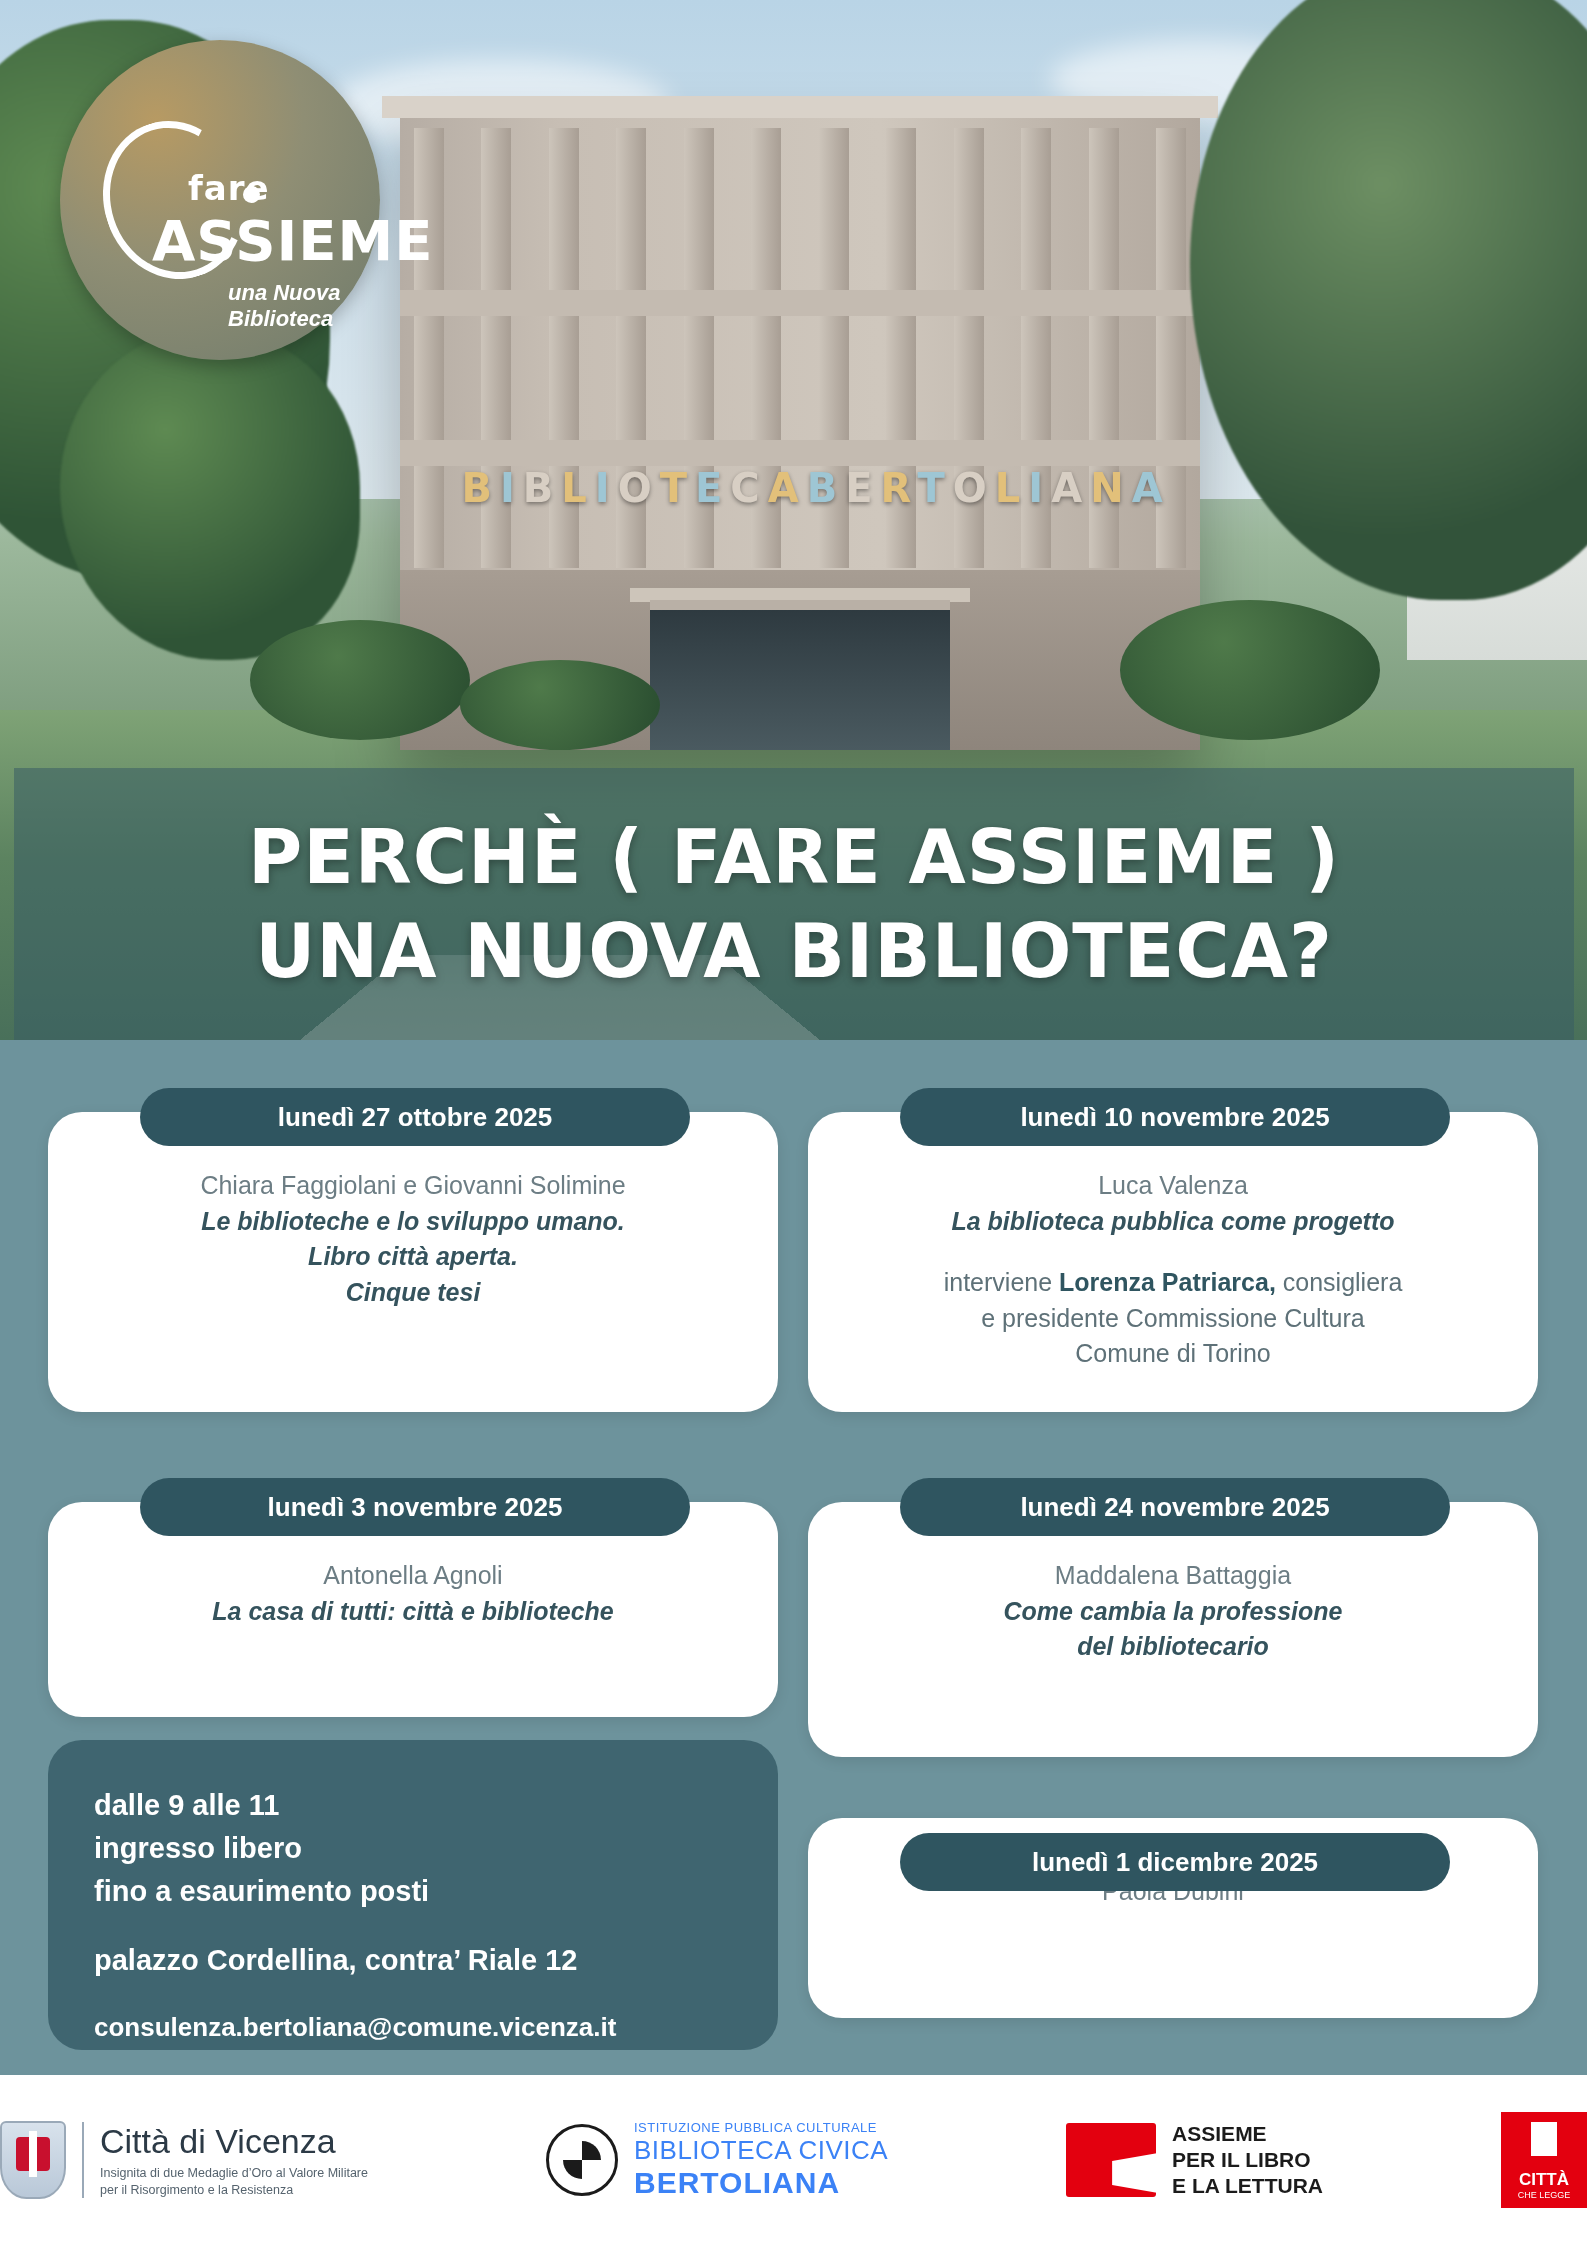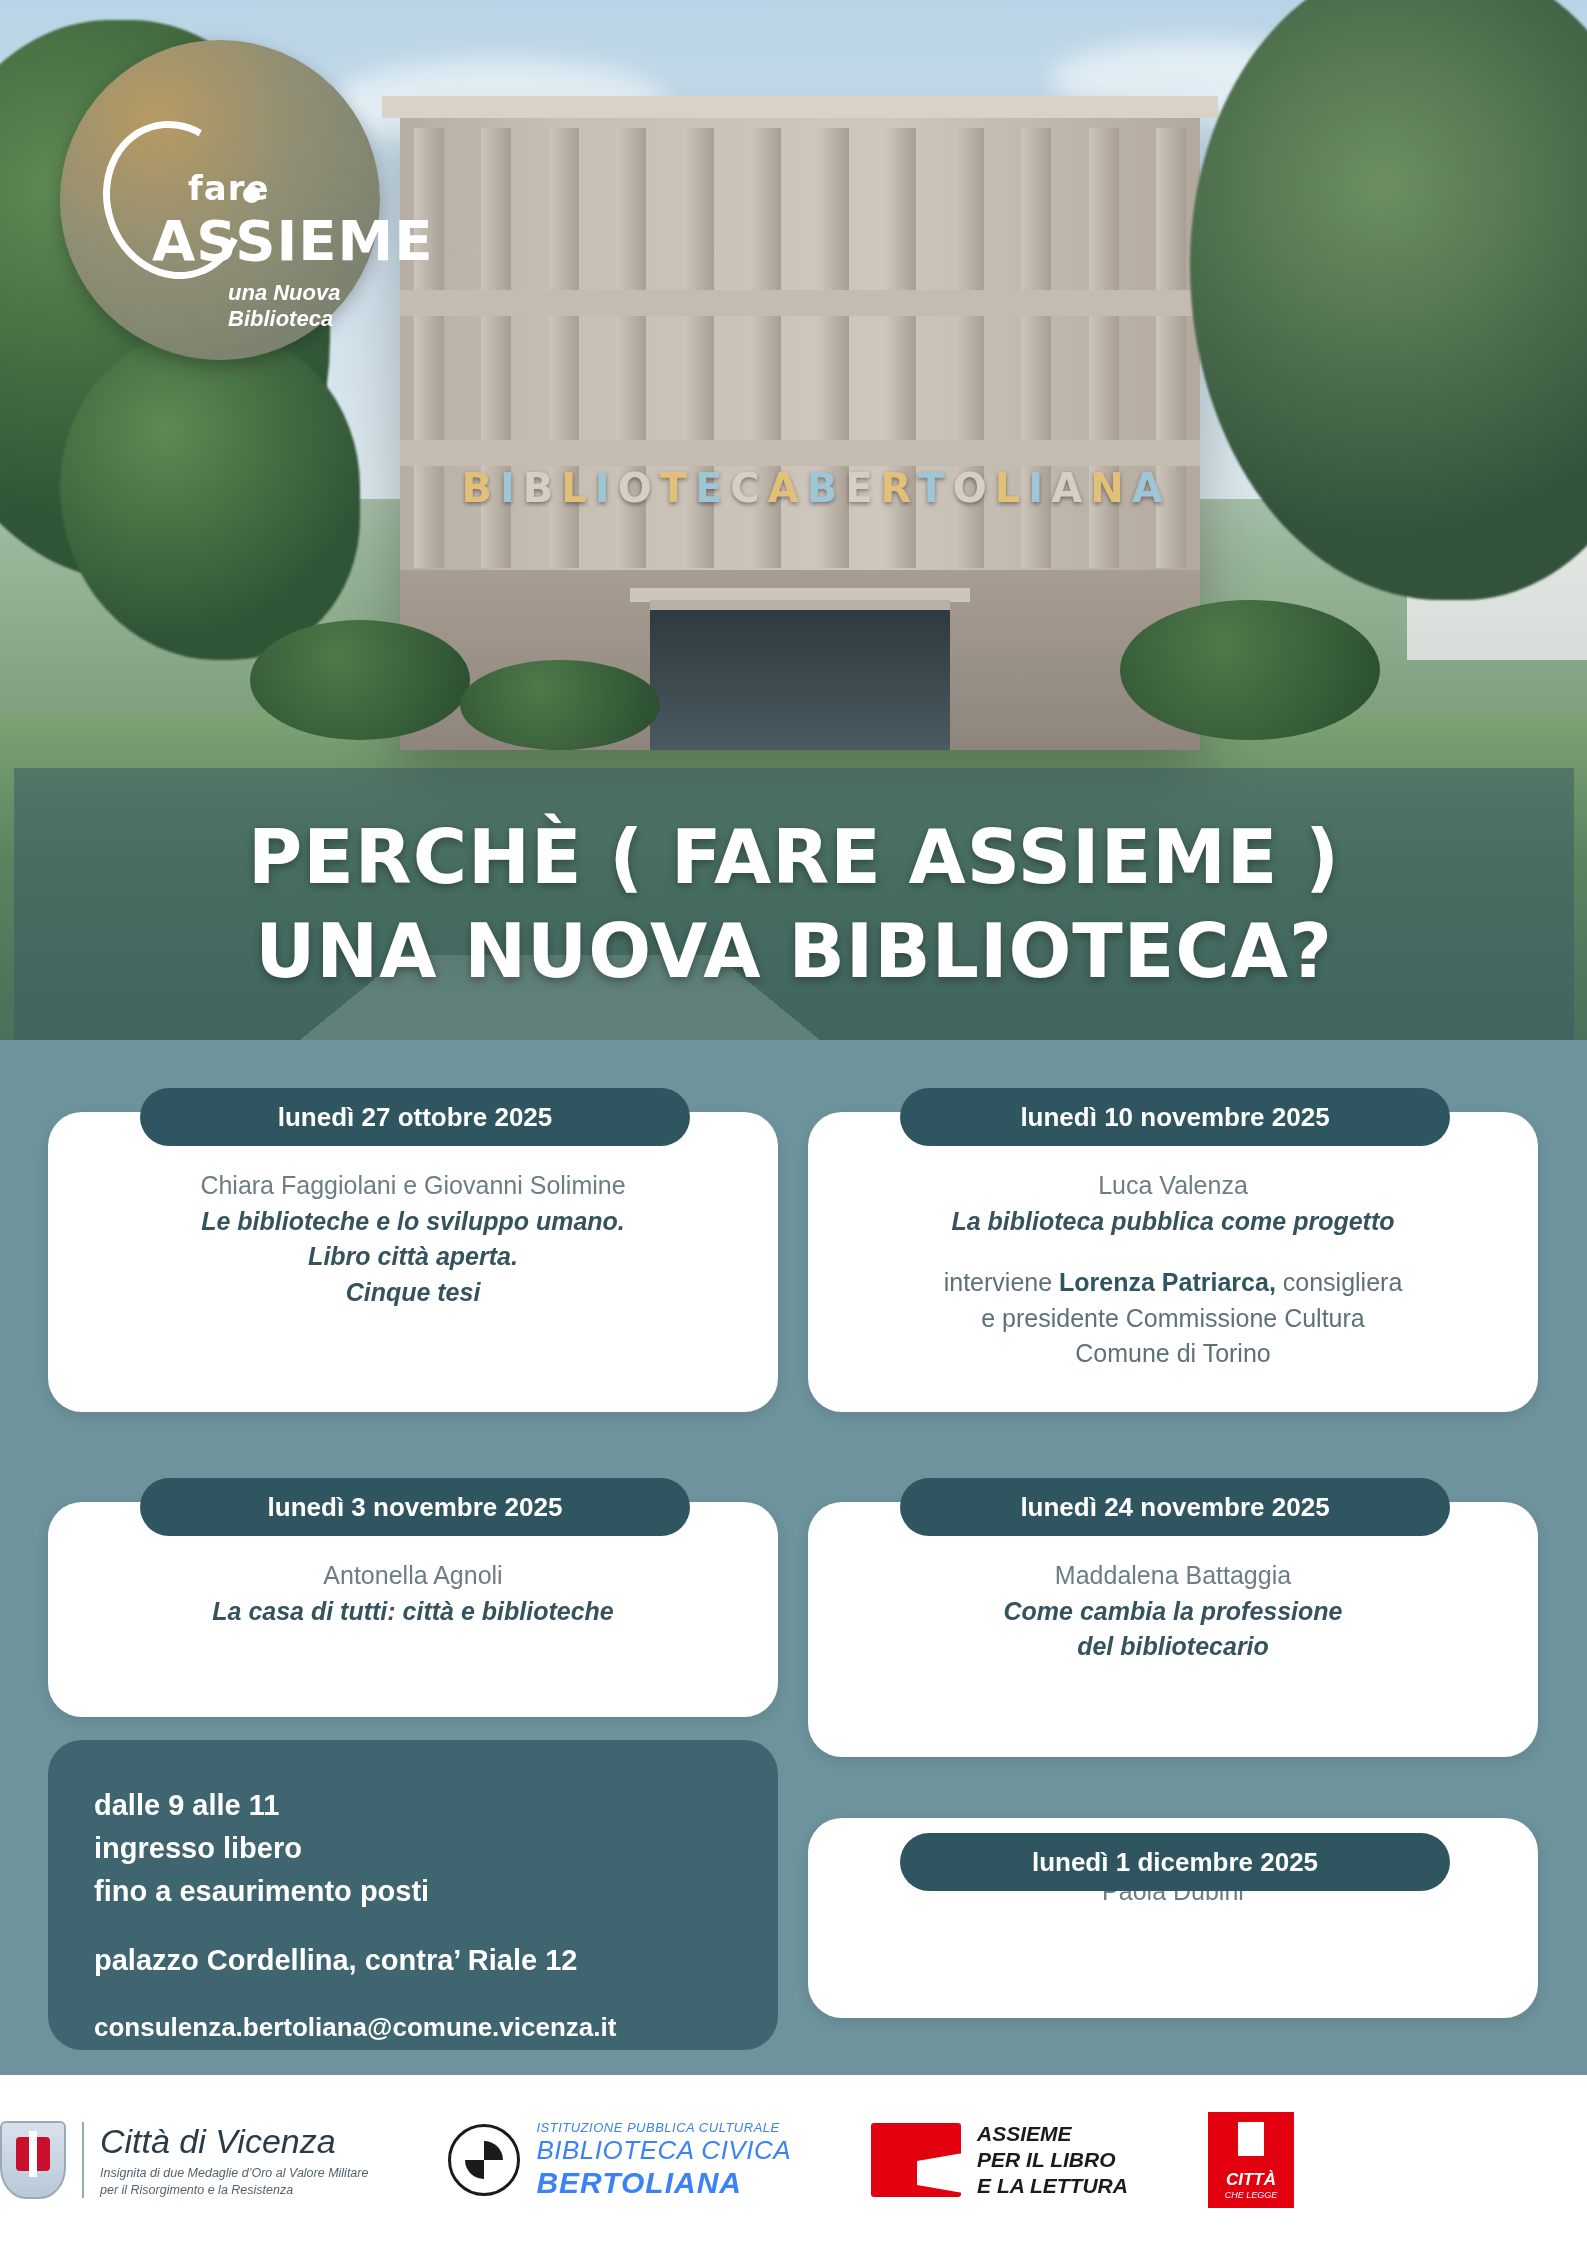--- a/index.html
+++ b/index.html
@@ -258,23 +258,22 @@
   .info-gap { height: 26px; }
 
   
   .footer {
     position: absolute;
     left: 0; top: 2075px;
     width: 1587px; height: 170px;
     background: #ffffff;
     display: flex;
     align-items: center;
-    justify-content: flex-start;
+    justify-content: space-between;
     gap: 80px;
-    font-style: italic;
   }
   .f-item { display: flex; align-items: center; gap: 16px; }
   .crest {
     width: 66px; height: 78px;
     background: linear-gradient(180deg,#d8e2ec,#b9c8d8);
     border-radius: 6px 6px 40% 40%;
     position: relative;
     border: 2px solid #9aa9b8;
   }
   .crest::before {

